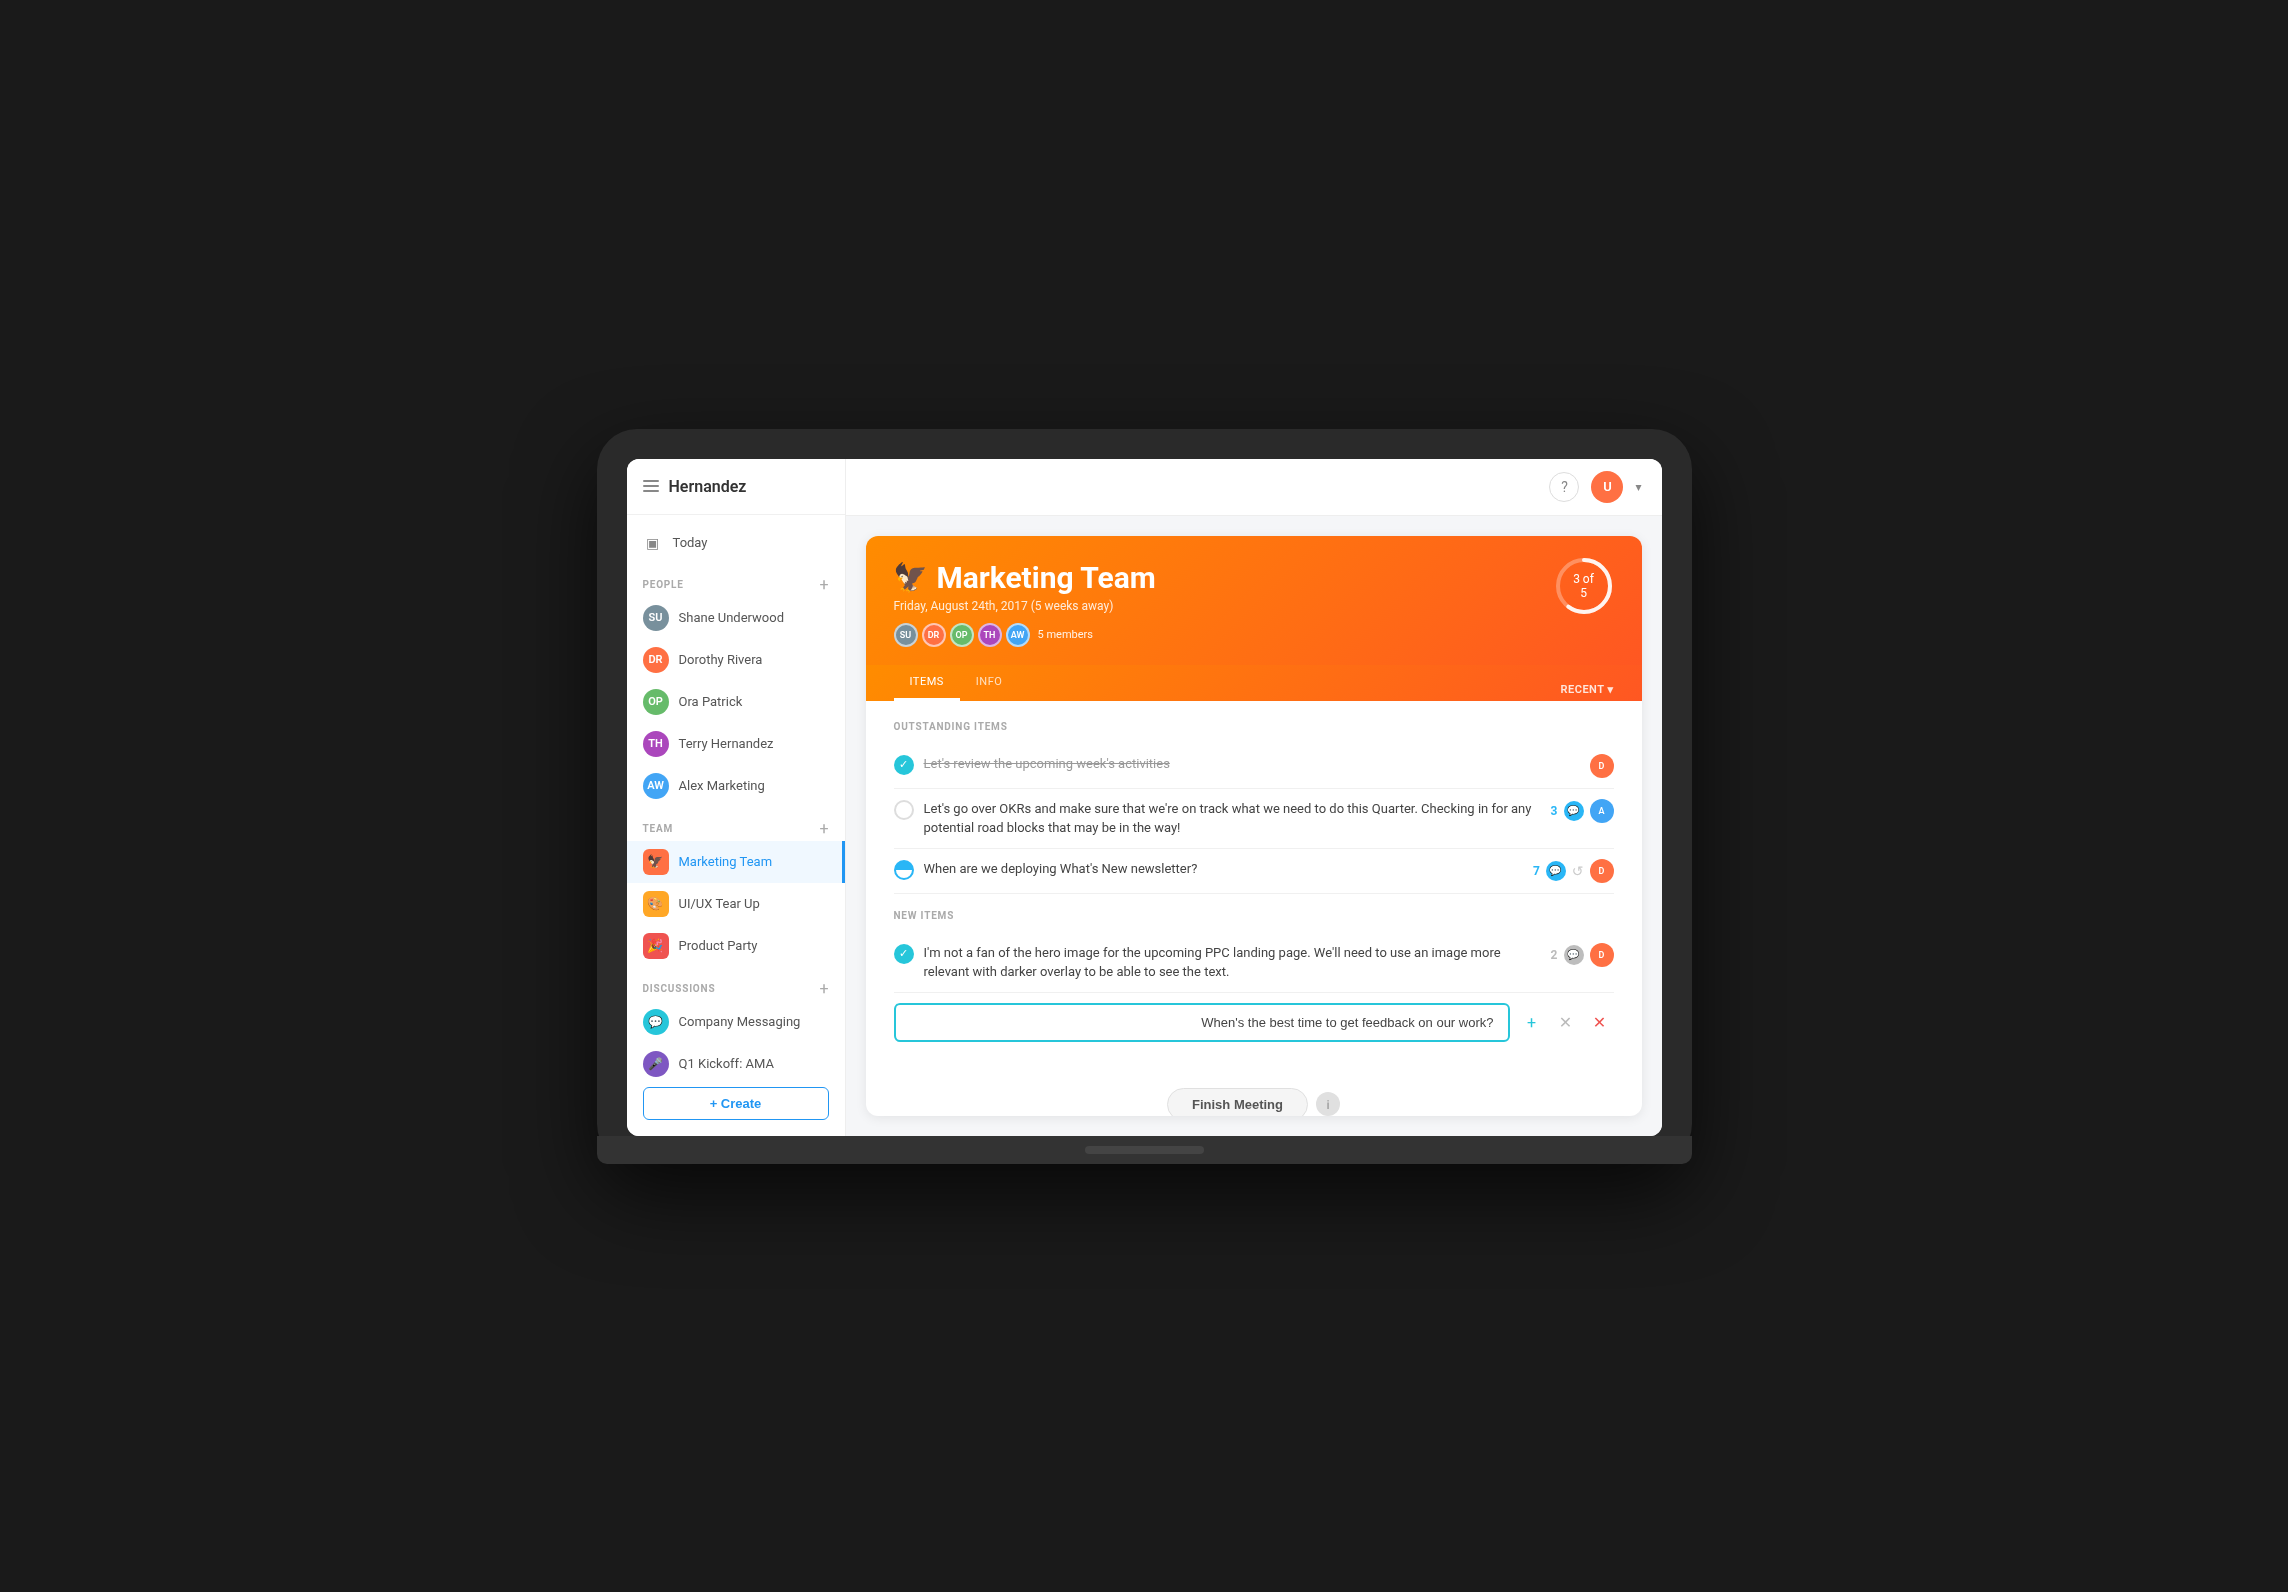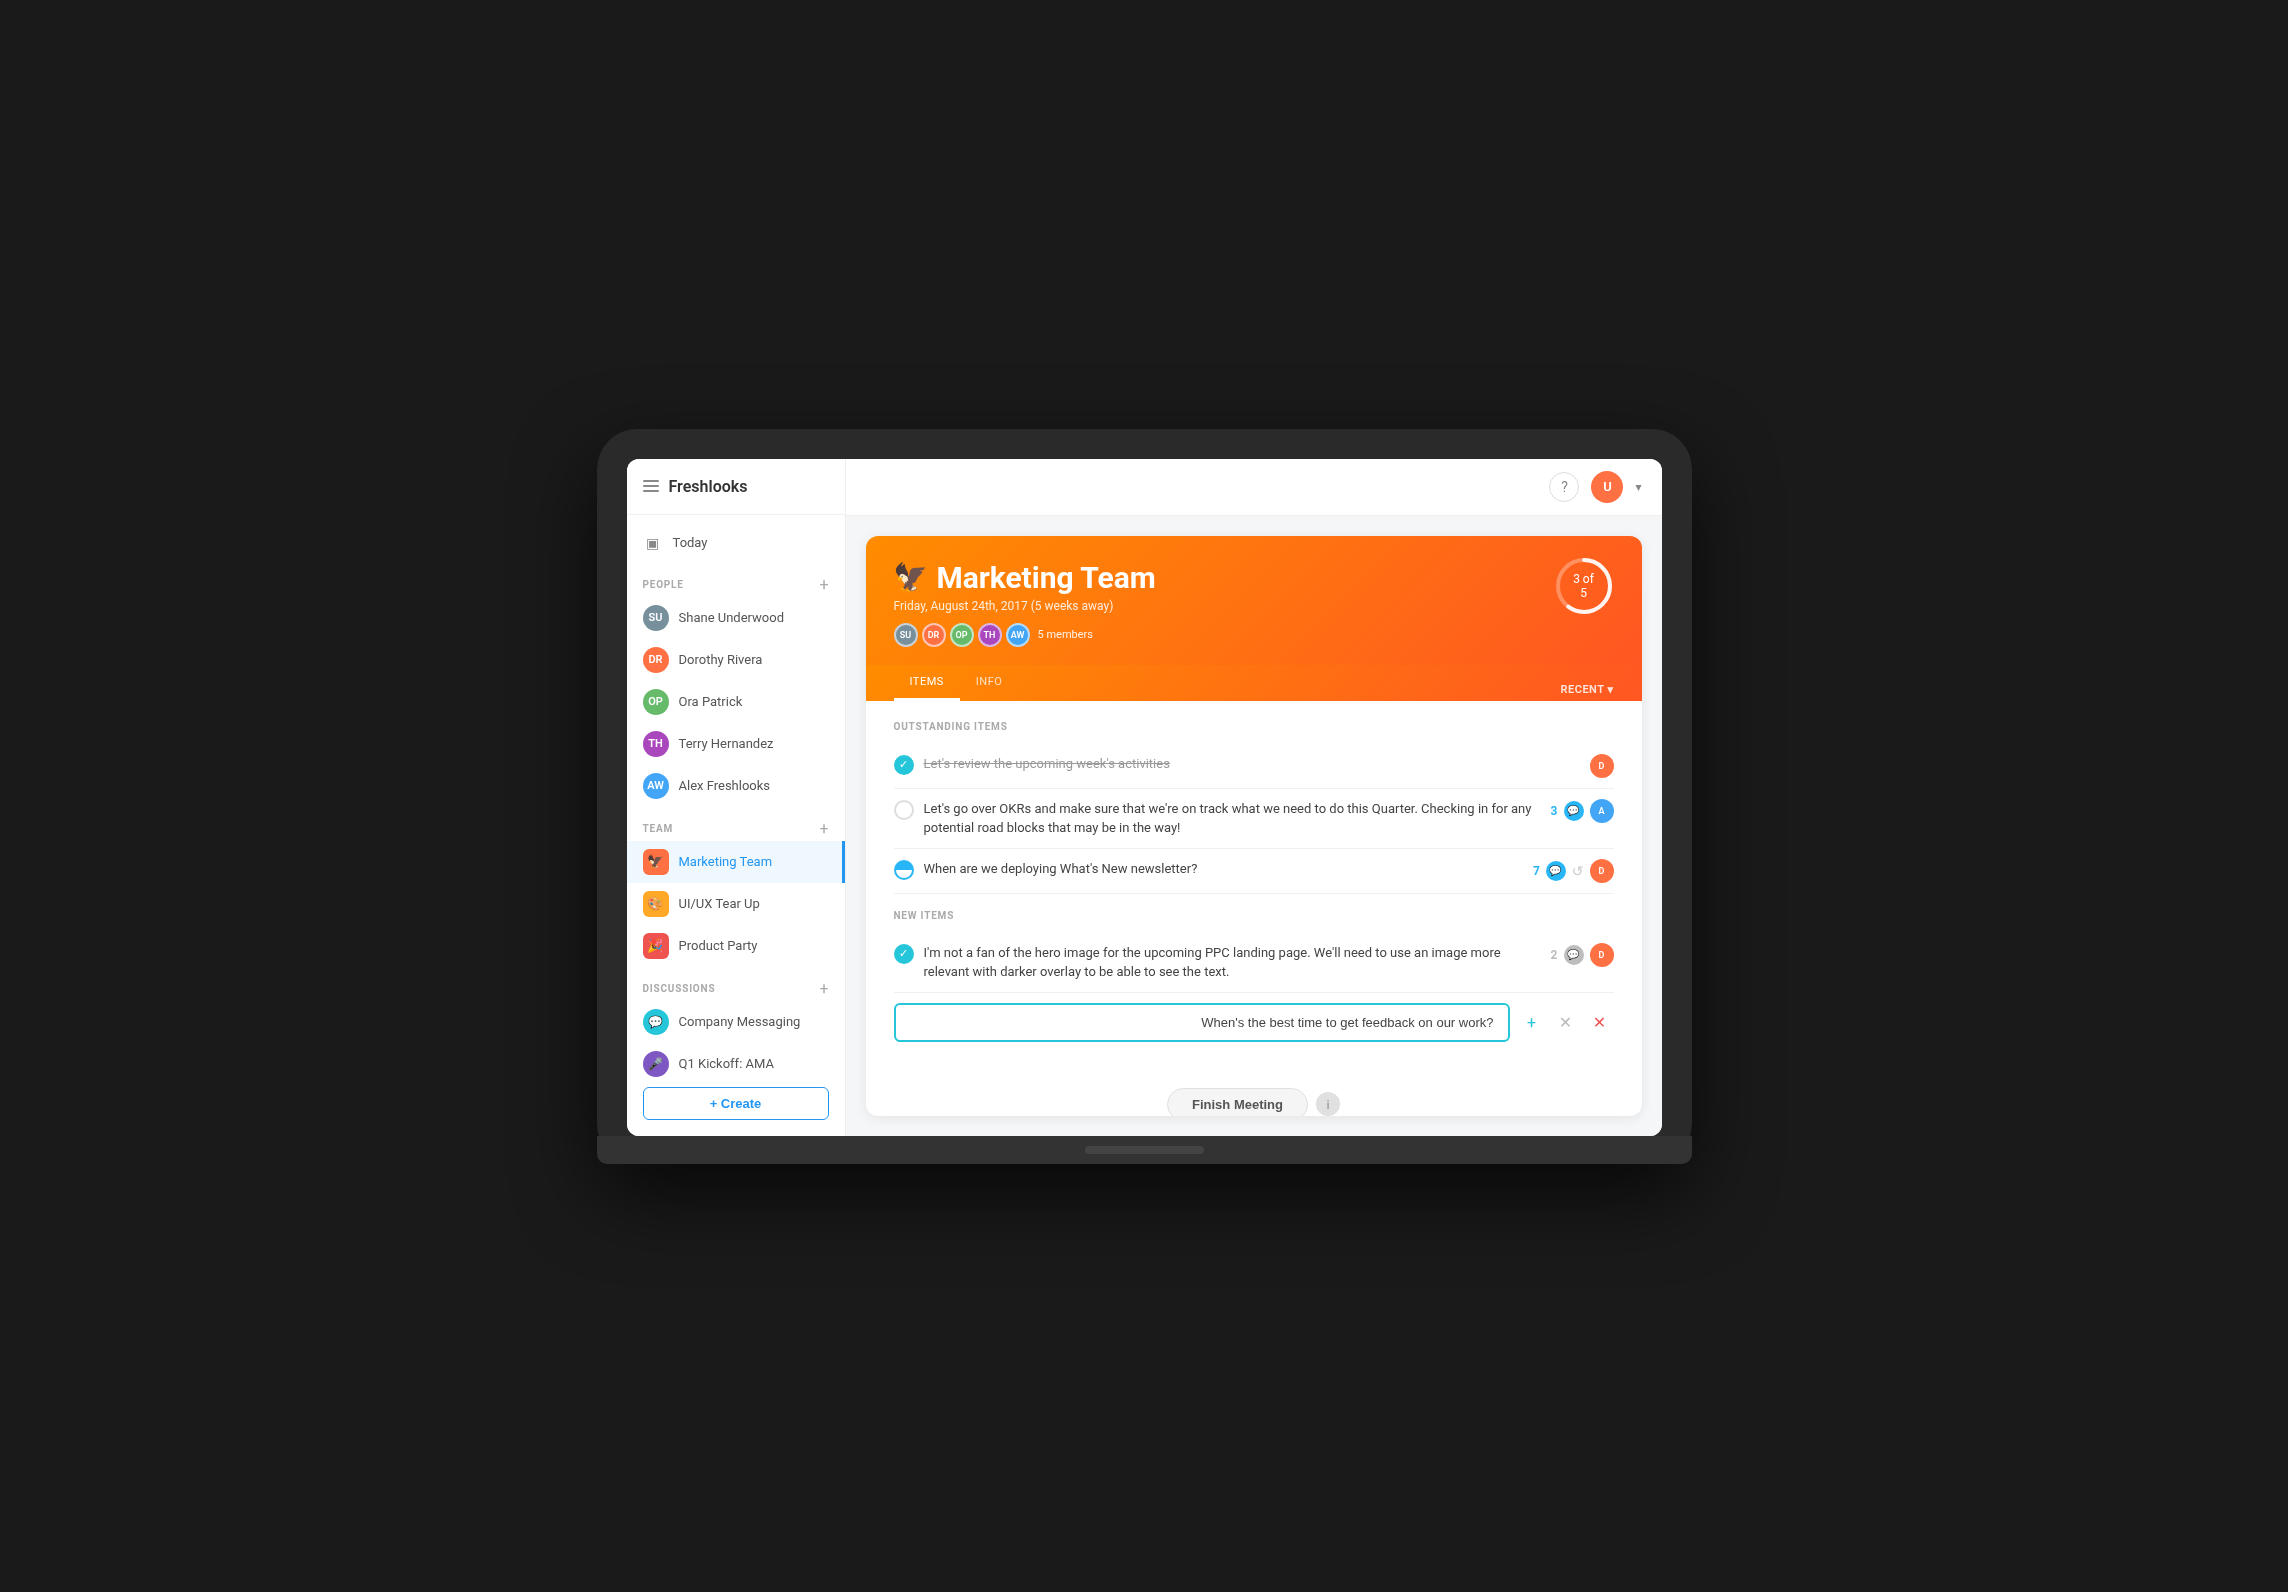--- a/index.html
+++ b/index.html
@@ -591,21 +591,21 @@
     <div class="app-container">
 
       <div class="sidebar">
 
         <div class="sidebar-header">
           <div class="hamburger-icon">
             <span></span>
               <span></span>
               <span></span>
           </div>
-          <span class="app-title">Freshlooks</span>
+          <span class="app-title">Hernandez</span>
         </div>
 
         <div class="sidebar-nav">
 
           <div class="today-item">
             <div class="sidebar-icon">▣</div>
             <span>Today</span>
           </div>
 
           <div class="section-header">
@@ -624,21 +624,21 @@
           <div class="sidebar-item">
             <div class="avatar-sm" style="background:#66BB6A;">OP</div>
             <span>Ora Patrick</span>
           </div>
           <div class="sidebar-item">
             <div class="avatar-sm" style="background:#AB47BC;">TH</div>
             <span>Terry Hernandez</span>
           </div>
           <div class="sidebar-item">
             <div class="avatar-sm" style="background:#42A5F5;">AW</div>
-            <span>Alex Freshlooks</span>
+            <span>Alex Marketing</span>
           </div>
 
           <div class="section-header">
             <span class="section-label">TEAM</span>
             <span class="section-add">+</span>
           </div>
 
           <div class="sidebar-item active">
             <div class="team-icon" style="background:#FF7043;">🦅</div>
             <span>Marketing Team</span>

